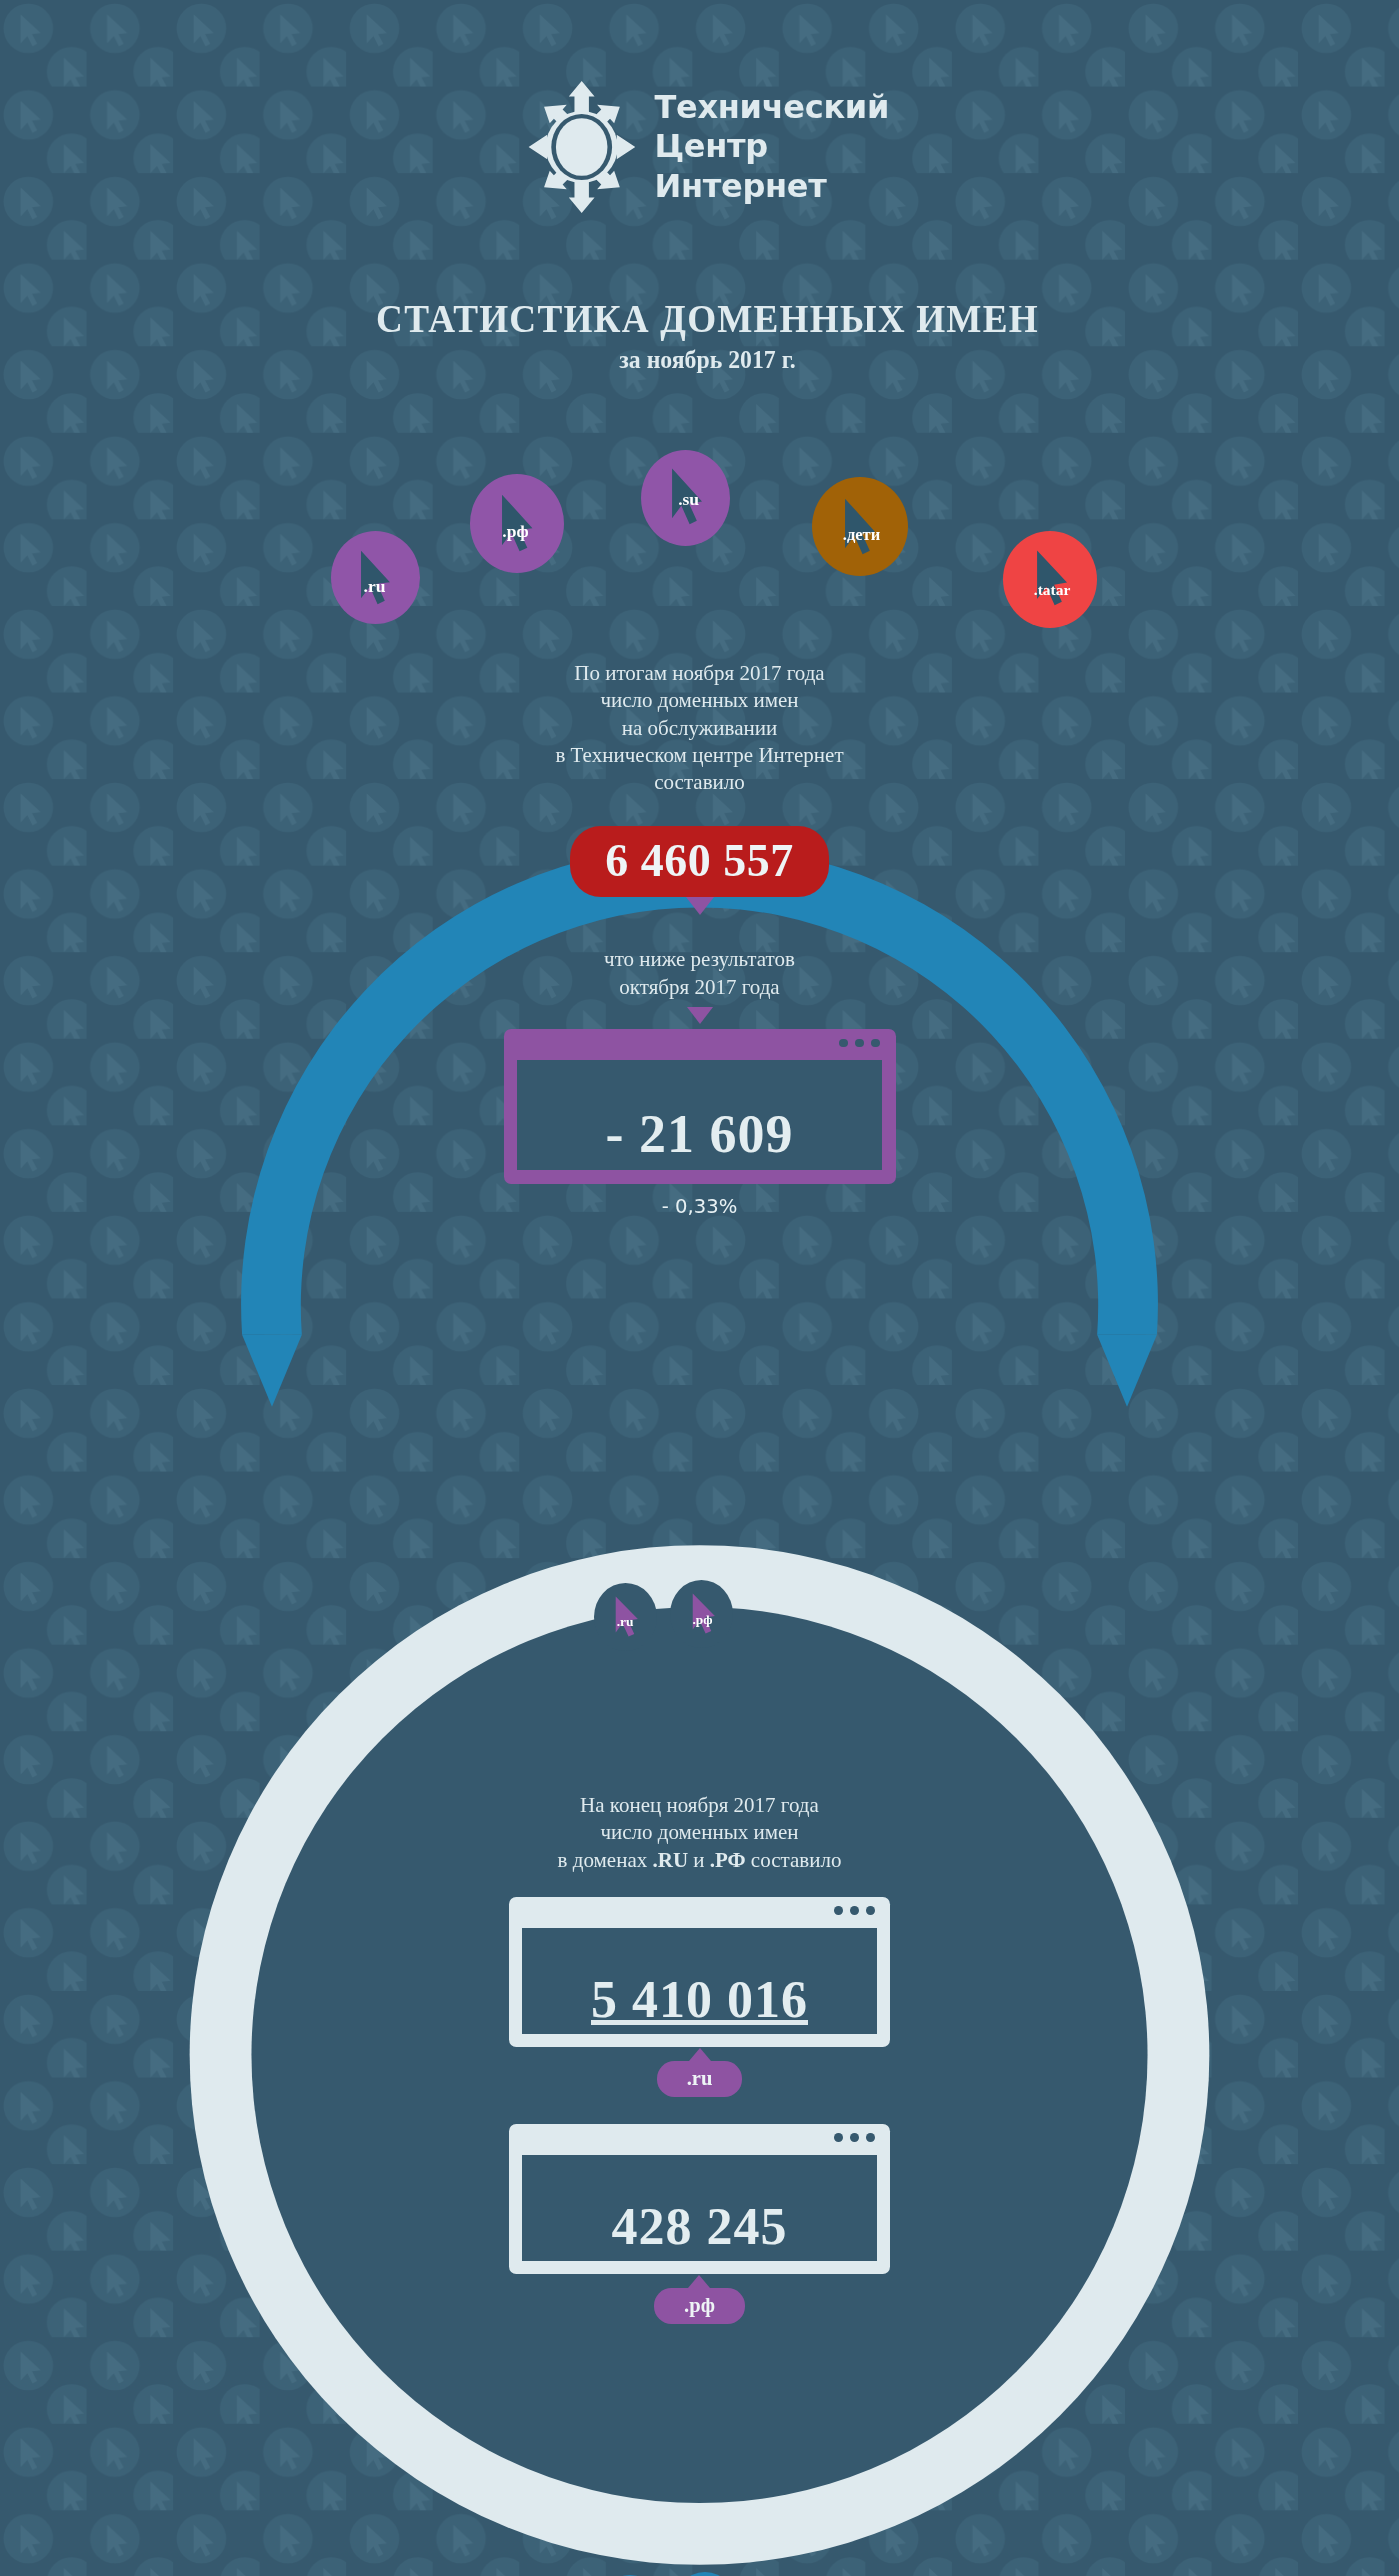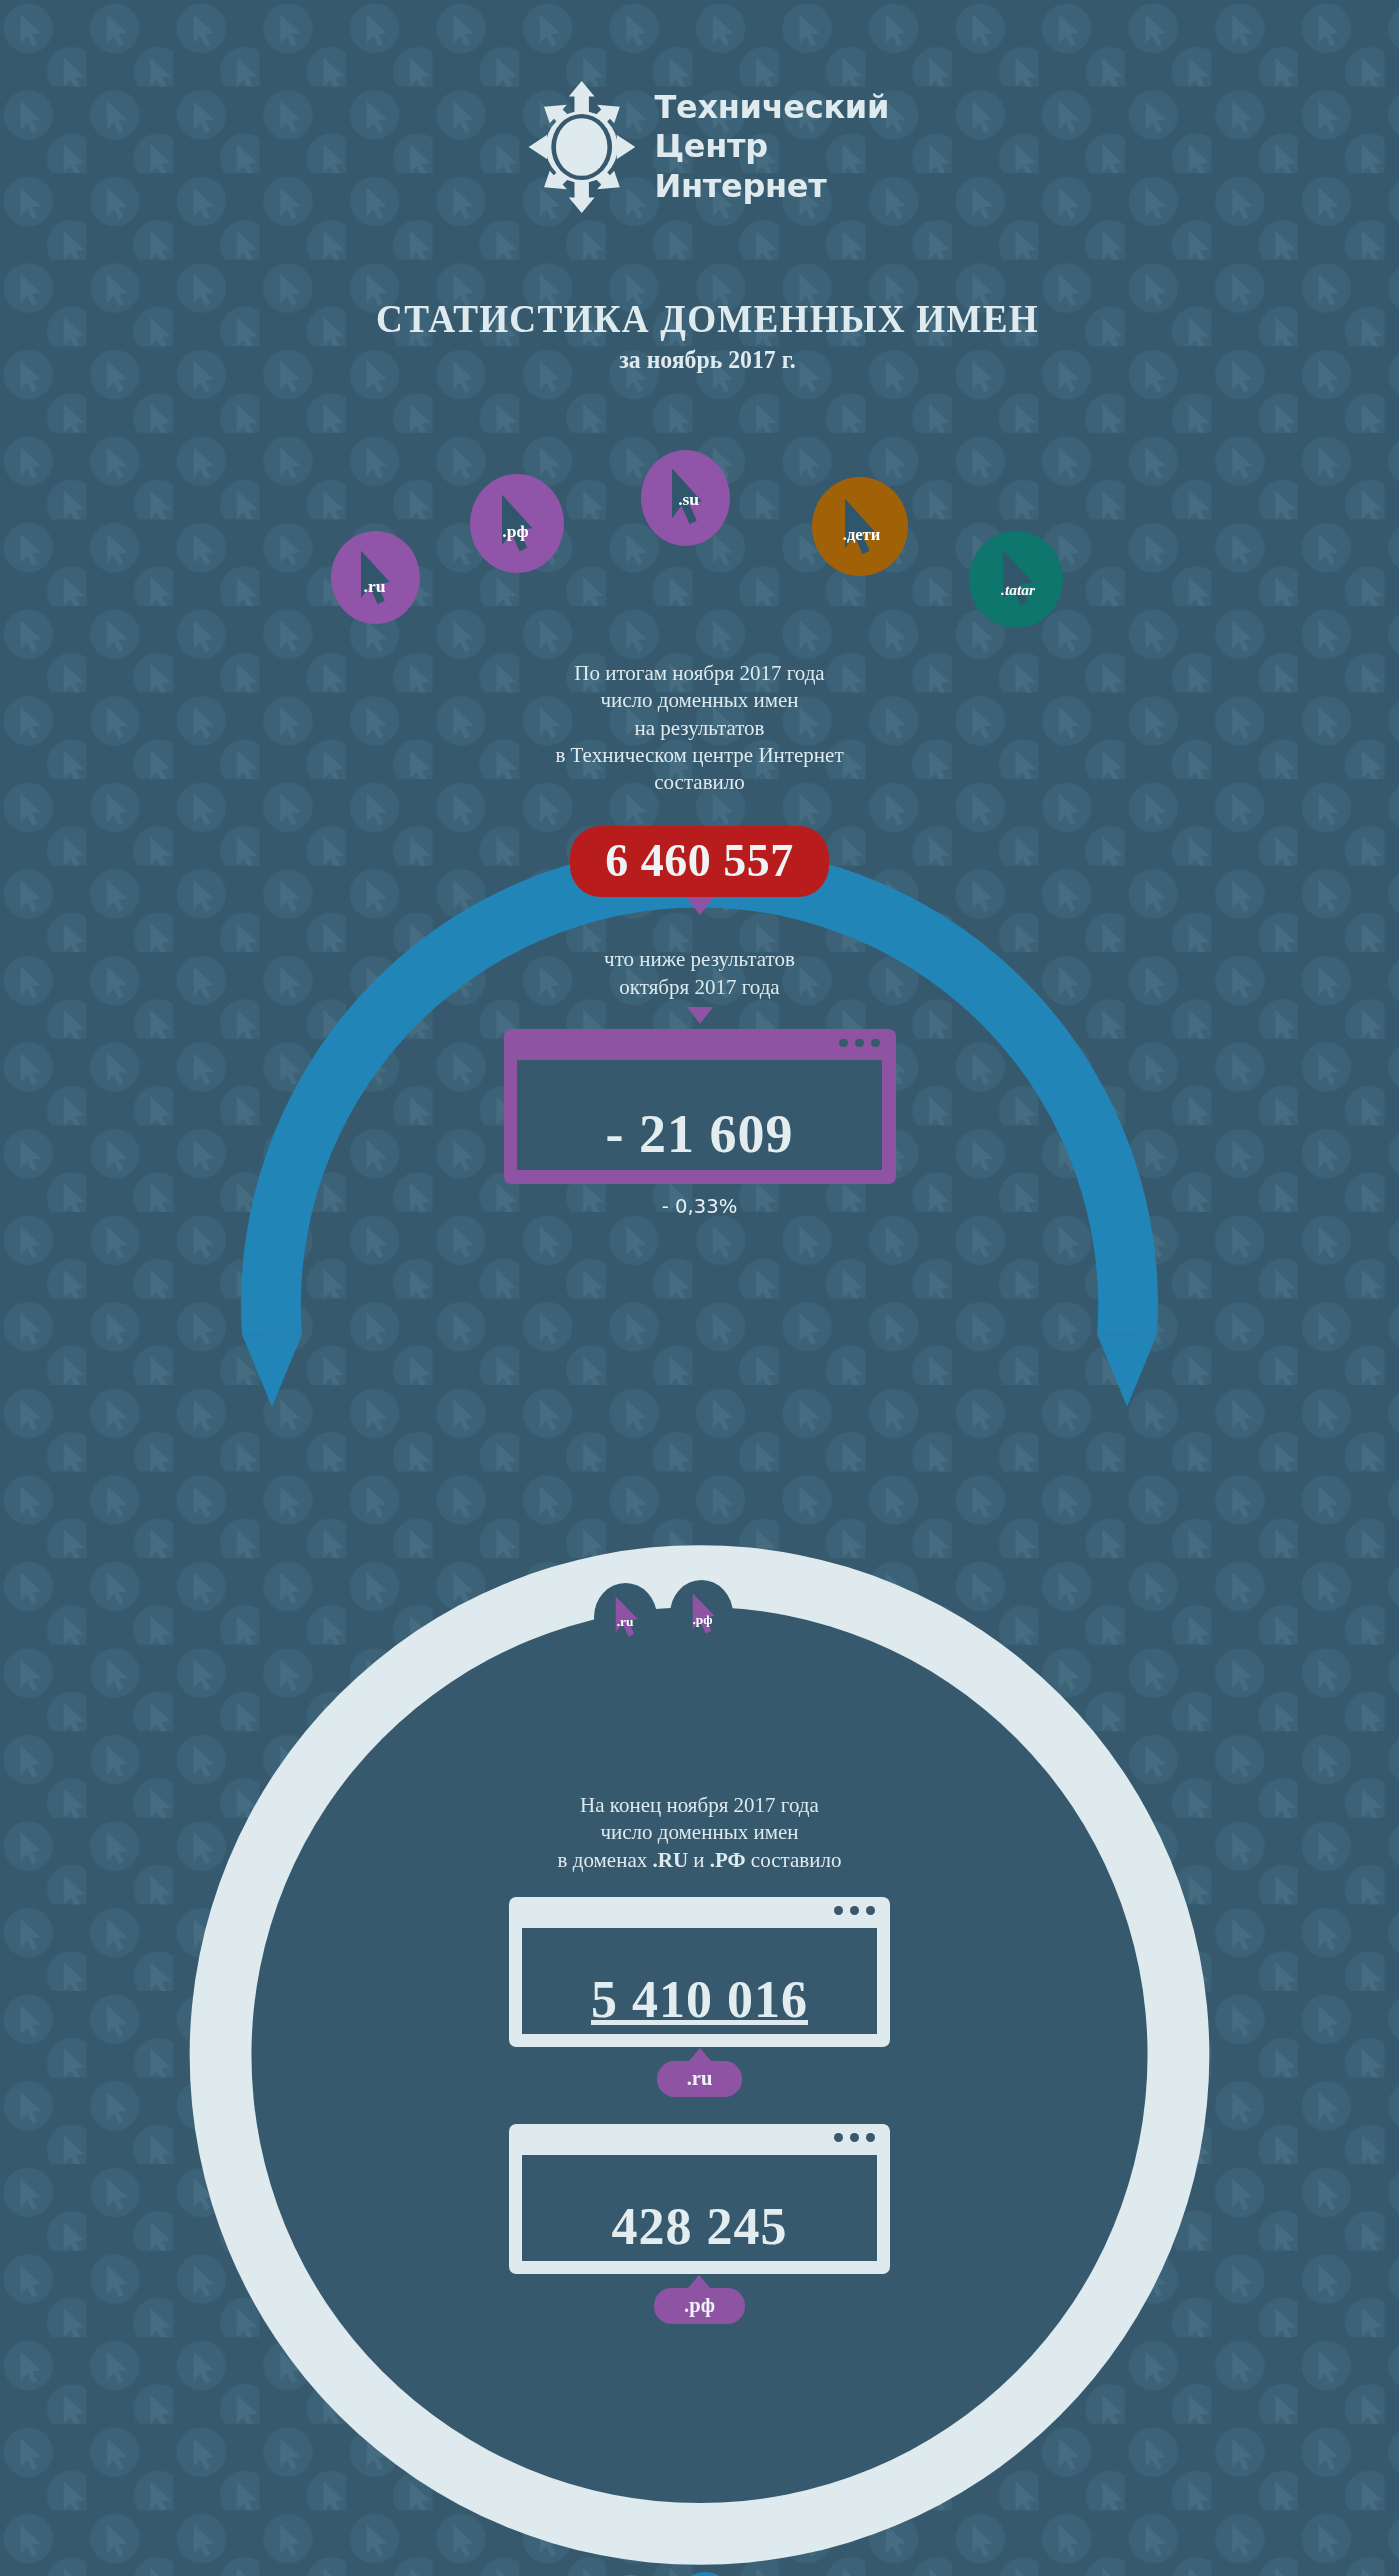--- a/index.html
+++ b/index.html
@@ -303,32 +303,32 @@
     <span class="badge-label" style="font-size:17.5px; margin-top:3.1px; margin-left:6.2px;">.su</span>
   </div>
 
   <div class="badge" style="left:812px; top:49px; width:96px; height:99px; background:#a16207;">
     <svg width="96" height="99" viewBox="0 0 186 192">
       <path d="M64 42 L64 138 L82 114 L98 150 L112 143 L97 110 L122 106 Z" fill="#2f566b"></path>
     </svg>
     <span class="badge-label" style="font-size:16.5px; margin-top:16.5px; margin-left:3.1px;">.дети</span>
   </div>
 
-  <div class="badge" style="left:969px; top:103px; width:94px; height:97px; background:#0f766e;font-style:italic;">
+  <div class="badge" style="left:1003px; top:103px; width:94px; height:97px; background:#ef4444;">
     <svg width="94" height="97" viewBox="0 0 182 188">
       <path d="M66 38 L66 132 L84 108 L100 144 L114 137 L99 104 L124 100 Z" fill="#2f566b"></path>
     </svg>
     <span class="badge-label" style="font-size:15.5px; margin-top:20.6px; margin-left:4.1px;">.tatar</span>
   </div>
 
   <div class="sec-content" style="top:232px;">
     <div class="para">
       <div>По итогам ноября 2017 года</div>
       <div>число доменных имен</div>
-      <div>на результатов</div>
+      <div>на обслуживании</div>
       <div>в Техническом центре Интернет</div>
       <div>составило</div>
     </div>
 
     <div style="margin-top:30px;">
       <div class="pill-big">
         <span class="pill-num">6 460 557</span>
       </div>
     </div>
 

